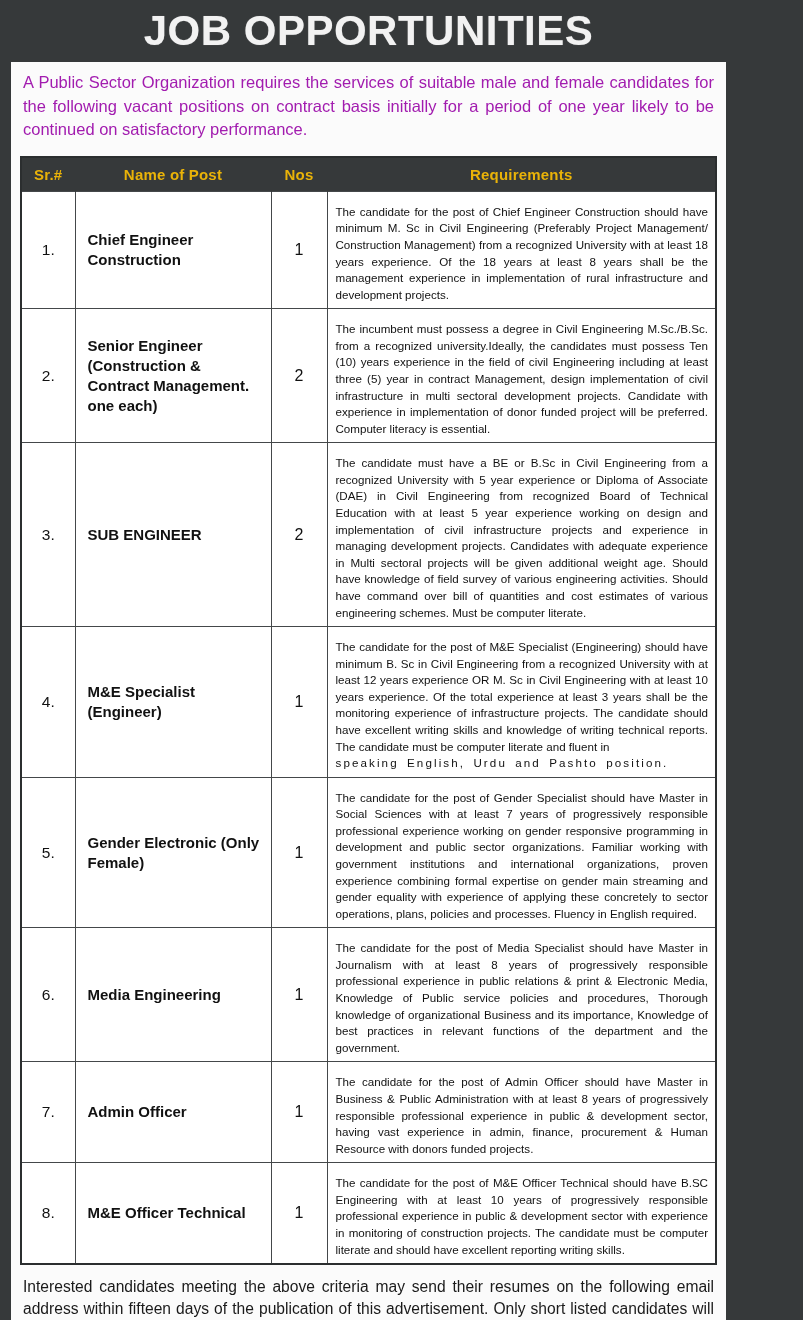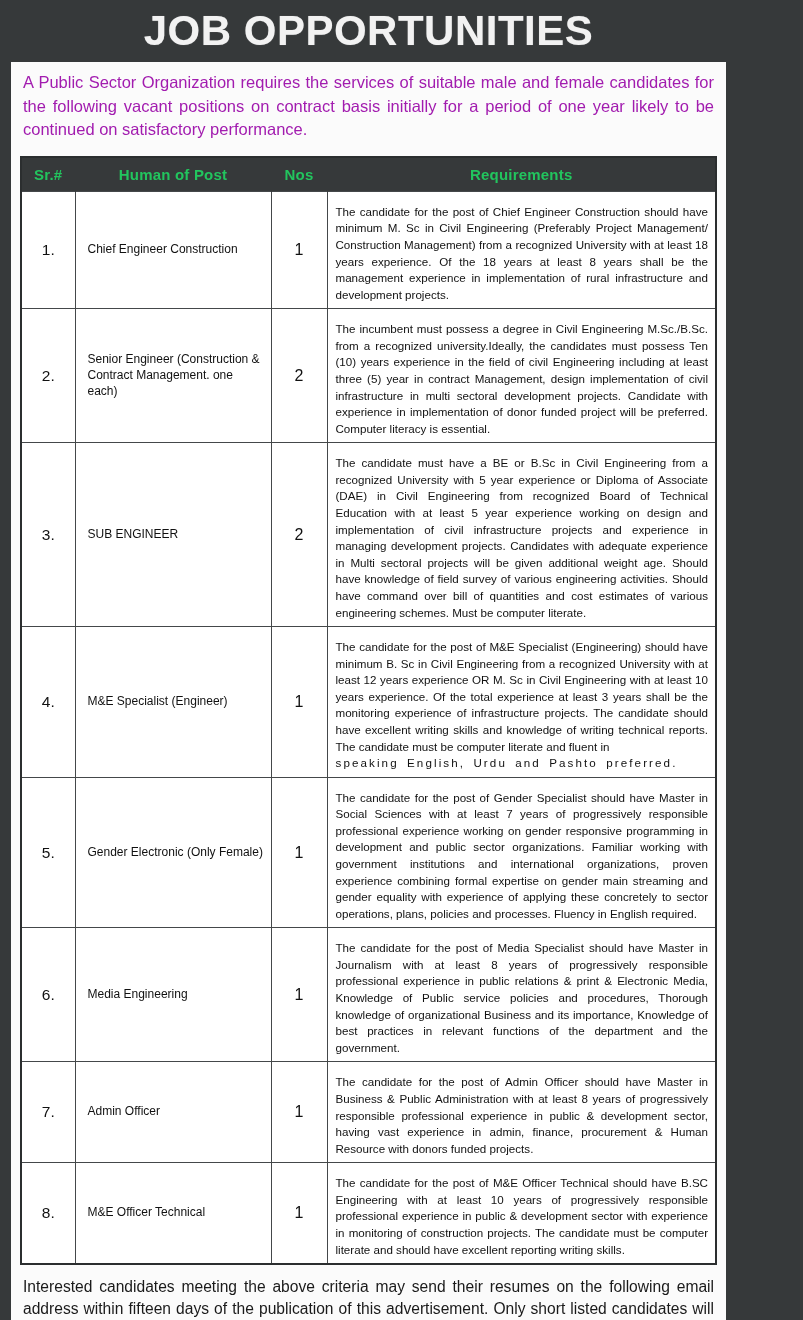--- a/index.html
+++ b/index.html
@@ -60,21 +60,21 @@
 
   table.posts {
     width: 100%;
     border-collapse: collapse;
     table-layout: fixed;
     border: 2px solid #2b2e2f;
   }
 
   table.posts thead th {
     background: #36393a;
-    color: #22c55e;
+    color: #eab308;
     font-size: 15px;
     font-weight: bold;
     padding: 8px 4px;
     text-align: center;
     border-right: 1px solid #36393a;
     letter-spacing: .2px;
   }
   table.posts thead th:last-child { border-right: none; }
 
   table.posts td {
@@ -85,22 +85,22 @@
   }
 
   td.c-sr {
     width: 54px;
     text-align: center;
     font-size: 15.5px;
     font-weight: normal;
   }
   td.c-post {
     width: 196px;
-    font-size: 12px;
-    font-weight: normal;
+    font-size: 15px;
+    font-weight: bold;
     line-height: 1.33;
     padding: 4px 6px 4px 12px;
   }
   td.c-nos {
     width: 56px;
     text-align: center;
     font-size: 16px;
   }
   td.c-req {
     font-size: 11.6px;
@@ -158,21 +158,21 @@
     <div class="title">JOB OPPORTUNITIES</div>
   </div>
 
   <div class="intro">A Public Sector Organization requires the services of suitable male and female candidates for the following vacant positions on contract basis initially for a period of one year likely to be continued on satisfactory performance.</div>
 
   <div class="table-wrap">
     <table class="posts">
       <thead>
         <tr>
           <th class="h-sr">Sr.#</th>
-          <th class="h-post">Human of Post</th>
+          <th class="h-post">Name of Post</th>
           <th class="h-nos">Nos</th>
           <th>Requirements</th>
         </tr>
       </thead>
       <tbody>
 
         <tr>
           <td class="c-sr">1.</td>
           <td class="c-post">Chief Engineer Construction</td>
           <td class="c-nos">1</td>
@@ -198,21 +198,21 @@
             <p>The candidate must have a BE or B.Sc in Civil Engineering from a recognized University with 5 year experience or Diploma of Associate (DAE) in Civil Engineering from recognized Board of Technical Education with at least 5 year experience working on design and implementation of civil infrastructure projects and experience in managing development projects. Candidates with adequate experience in Multi sectoral projects will be given additional weight age. Should have knowledge of field survey of various engineering activities. Should have command over bill of quantities and cost estimates of various engineering schemes. Must be computer literate.</p>
           </td>
         </tr>
 
         <tr>
           <td class="c-sr">4.</td>
           <td class="c-post">M&amp;E Specialist (Engineer)</td>
           <td class="c-nos">1</td>
           <td class="c-req">
             <p>The candidate for the post of M&amp;E Specialist (Engineering) should have minimum B. Sc in Civil Engineering from a recognized University with at least 12 years experience OR M. Sc in Civil Engineering with at least 10 years experience. Of the total experience at least 3 years shall be the monitoring experience of infrastructure projects. The candidate should have excellent writing skills and knowledge of writing technical reports. The candidate must be computer literate and fluent in</p>
-            <p class="spaced">speaking English, Urdu and Pashto preferred.</p>
+            <p class="spaced">speaking English, Urdu and Pashto position.</p>
           </td>
         </tr>
 
         <tr>
           <td class="c-sr">5.</td>
           <td class="c-post">Gender Electronic (Only Female)</td>
           <td class="c-nos">1</td>
           <td class="c-req">
             <p>The candidate for the post of Gender Specialist should have Master in Social Sciences with at least 7 years of progressively responsible professional experience working on gender responsive programming in development and public sector organizations. Familiar working with government institutions and international organizations, proven experience combining formal expertise on gender main streaming and gender equality with experience of applying these concretely to sector operations, plans, policies and processes. Fluency in English required.</p>
           </td>

